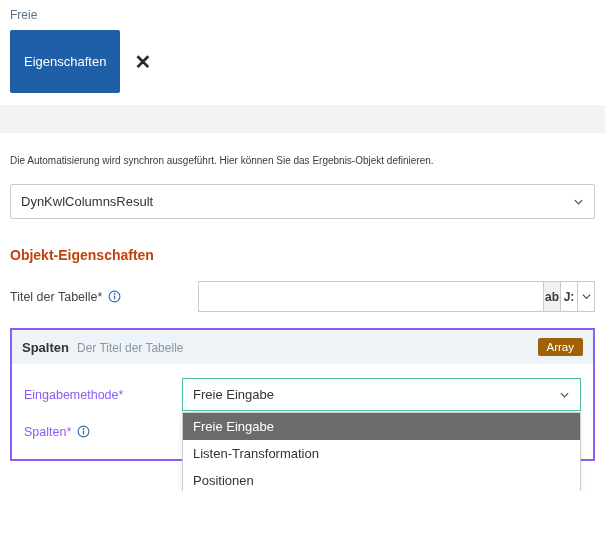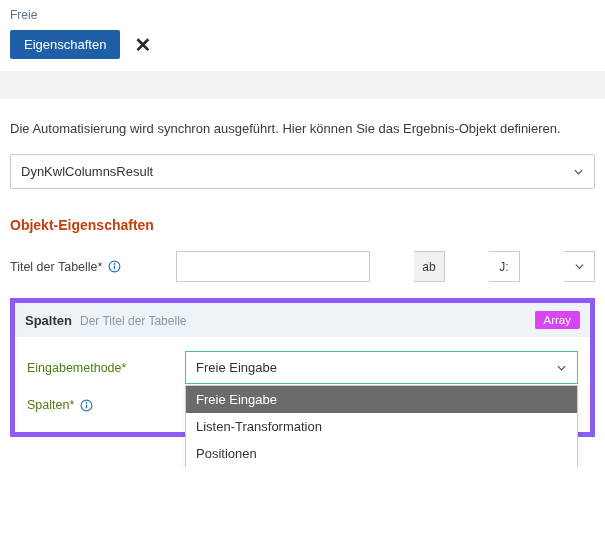--- a/index.html
+++ b/index.html
@@ -2,46 +2,46 @@
 <html><head>
 <meta charset="utf-8">
 <style>
   * { box-sizing: border-box; margin: 0; padding: 0; }
   body { font-family: -apple-system, "Segoe UI", Arial, sans-serif; font-size: 13px; color: #333; background: #fff; width: 605px; }
   .page { padding: 8px 10px 30px 10px; }
   .breadcrumb { color: #5a7088; font-size: 12px; margin-bottom: 8px; }
   .header-row { display: flex; align-items: center; justify-content: space-between; margin-bottom: 12px; }
   .title { font-size: 21px; font-weight: 600; color: #1b3a66; }
   .header-actions { display: flex; align-items: center; gap: 10px; }
-  .btn-primary { background: #1e5fa8; color: #fff; border: none; padding: 7px 14px; font-size: 13px; cursor: pointer; border-radius: 2px; }
+  .btn-primary { background: #1e5fa8; color: #fff; border: none; padding: 24px 14px; font-size: 13px; cursor: pointer; border-radius: 2px; }
   .close-x { font-size: 20px; font-weight: 700; cursor: pointer; color: #2a2a2a; padding: 0 4px; }
   .gray-band { background: #f2f3f4; height: 28px; margin: 0 -10px 22px -10px; }
   .alert { background: #fdecec; border-left: 3px solid #c0392b; padding: 12px 14px; display: flex; align-items: center; gap: 12px; margin-bottom: 18px; }
   .alert-icon svg { width: 15px; height: 15px; display: block; }
   .alert-text { color: #555; font-size: 12.5px; }
-  .desc { color: #3a3a3a; font-size: 13px; margin-bottom: 18px; }
+  .desc { color: #3a3a3a; font-size: 10px; margin-bottom: 18px; }
   .select-row { position: relative; border: 1px solid #c7ccd1; border-radius: 2px; padding: 9px 30px 9px 10px; cursor: pointer; margin-bottom: 28px; }
   .select-row .chevron { position: absolute; right: 10px; top: 50%; transform: translateY(-50%); }
   .section-heading { color: #c2410c; font-weight: 600; font-size: 14px; margin-bottom: 18px; }
   .field-row { display: flex; align-items: center; gap: 18px; margin-bottom: 16px; }
   .field-label { width: 170px; color: #444; font-size: 12.5px; display: flex; align-items: center; gap: 6px; }
   .info-icon svg { width: 13px; height: 13px; display: block; }
   .input-wrap { flex: 1; display: flex; }
   .text-input { flex: 1; border: 1px solid #c7ccd1; height: 31px; padding: 0 8px; font-size: 13px; outline: none; }
-  .input-btn { width: 31px; height: 31px; border: 1px solid #c7ccd1; border-left: none; background: #eef0f2; display: flex; align-items: center; justify-content: center; cursor: pointer; font-size: 12px; font-weight: 400; color: #3a3a3a; margin-left: 44px; }
+  .input-btn { width: 17px; height: 31px; border: 1px solid #c7ccd1; border-left: none; background: #eef0f2; display: flex; align-items: center; justify-content: center; cursor: pointer; font-size: 12px; font-weight: 700; color: #3a3a3a; }
   .input-btn.white { background: #fff; }
-  .panel { border: 5px solid #8b5cf6; }
+  .panel { border: 2px solid #8b5cf6; }
   .panel-header { background: #eef3f7; padding: 8px 10px; display: flex; align-items: center; justify-content: space-between; }
   .panel-header-left { display: flex; align-items: baseline; gap: 8px; }
   .panel-title { font-weight: 600; color: #333; font-size: 13px; }
   .panel-sub { color: #8a97a3; font-size: 12px; }
-  .tag-array { background: #d946ef; color: #fff; font-size: 11.5px; padding: 3px 9px; border-radius: 2px; }
+  .tag-array { background: #a16207; color: #fff; font-size: 11.5px; padding: 3px 9px; border-radius: 2px; }
   .panel-body { padding: 14px 12px 20px 12px; position: relative; }
   .panel-row { display: flex; align-items: center; margin-bottom: 14px; }
-  .panel-label { width: 158px; color: #4d7c0f; font-size: 12.5px; display: flex; align-items: flex-end; gap: 6px; }
+  .panel-label { width: 158px; color: #8b5cf6; font-size: 12.5px; display: flex; align-items: flex-start; gap: 6px; }
   .panel-field { flex: 1; position: relative; border-radius: 10px; }
   .dd-box { border: 1px solid #4fc08d; height: 33px; display: flex; align-items: center; padding: 0 30px 0 10px; font-size: 13px; color: #333; position: relative; cursor: pointer; background: #fff; }
   .dd-box .chevron { position: absolute; right: 10px; top: 50%; transform: translateY(-50%); }
   .dropdown { position: absolute; left: 0; right: 0; top: 34px; border: 1px solid #c7ccd1; background: #fff; z-index: 10; box-shadow: 0 2px 6px rgba(0,0,0,0.08); }
   .dropdown-item { padding: 6px 10px; font-size: 13px; color: #333; cursor: pointer; }
   .dropdown-item.selected { background: #6b6b6b; color: #fff; }
   .chevron svg { width: 11px; height: 11px; display: block; }
 </style>
 </head>
 <body>

